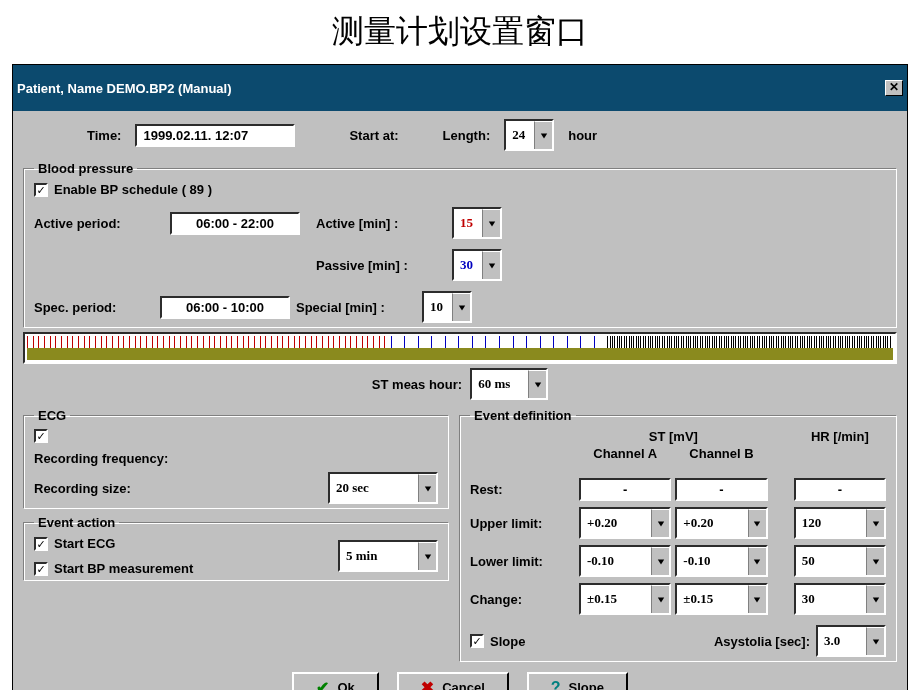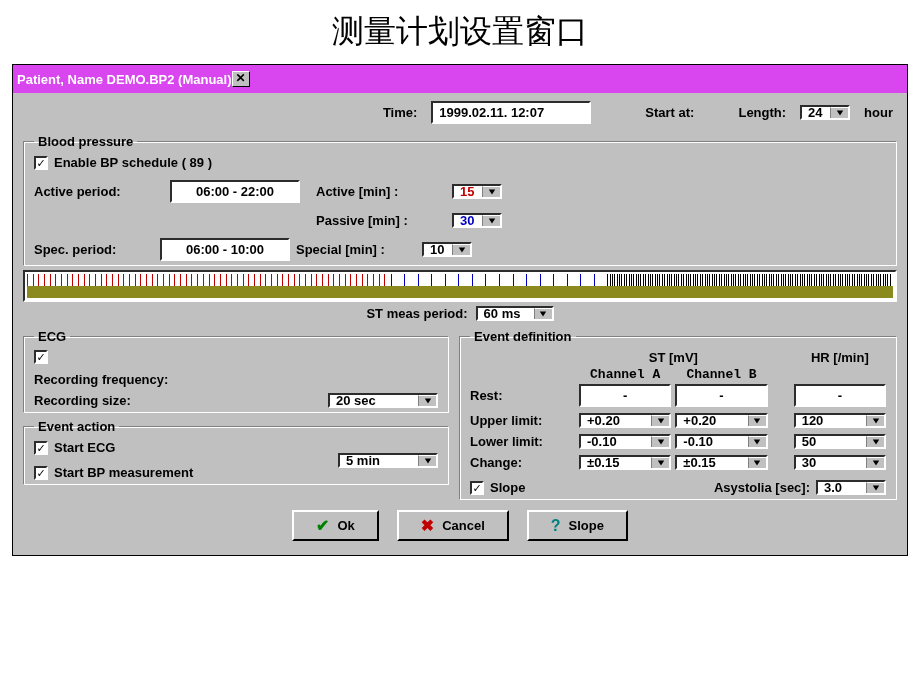--- a/index.html
+++ b/index.html
@@ -18,25 +18,26 @@
     font-size: 32px;
     padding: 10px 0;
     color: #000;
   }
   .win {
     margin: 0 12px 12px 12px;
     background: #c0c0c0;
     border: 1px solid #000;
   }
   .titlebar {
-    background: #d946ef;
+    background: #0c4a6e;
     color: #fff;
     font-weight: bold;
-    padding: 6px 4px;
+    padding: 15px 4px;
     display: flex;
+    justify-content: space-between;
     align-items: center;
   }
   .close-btn {
     width: 18px; height: 16px;
     background: #c0c0c0;
     border: 1px solid #000;
     border-top-color:#fff; border-left-color:#fff;
     text-align: center;
     line-height: 12px;
     font-size: 12px;
@@ -53,21 +54,22 @@
     padding:2px 6px;
     font-weight:bold;
     min-height:20px;
     display:inline-block;
   }
   .selbox {
     display:inline-flex; align-items:stretch;
     border:2px inset #fff;
     border-top-color:#808080; border-left-color:#808080;
     background:#fff;
-    height:15px;
+    height:32px;
+    font-family:Liberation Serif, serif;
   }
   .selbox .val { padding:2px 6px; font-weight:bold; min-width:28px; display:flex; align-items:center; }
   .selbox .arrow {
     width:18px;
     background:#c0c0c0;
     border-left:1px solid #808080;
     display:flex; align-items:center; justify-content:center;
     border-top:1px solid #fff;
   }
   .arrow svg { width:8px; height:8px; }
@@ -120,21 +122,21 @@
 <div class="chinese-title">测量计划设置窗口</div>
 
 <div class="win">
   <div class="titlebar">
     <span>Patient, Name DEMO.BP2 (Manual)</span>
     <span class="close-btn"><span>✕</span></span>
   </div>
 
   <div class="body-area">
 
-    <div class="row" style="gap:14px; padding:2px 6px 4px 6px;justify-content:flex-end;">
+    <div class="row" style="gap:14px; padding:2px 6px 4px 6px;">
       <span class="bold" style="margin-left:60px">Time:</span>
       <span class="fld" style="width:160px">1999.02.11. 12:07</span>
       <span class="bold" style="margin-left:40px">Start at:</span>
       <span class="bold" style="margin-left:30px">Length:</span>
       <span class="selbox">
         <span class="val">24</span>
         <span class="arrow">
             <svg viewBox="0 0 10 10">
               <polygon points="1,2 9,2 5,8" fill="#000"></polygon>
             </svg>
@@ -398,21 +400,21 @@
             <div class="tick" style="background: rgb(0, 0, 0); height: 100%;"></div>
             <div class="tick" style="background: rgb(0, 0, 0); height: 100%;"></div>
             <div class="tick" style="background: rgb(0, 0, 0); height: 100%;"></div>
             <div class="tick" style="background: rgb(0, 0, 0); height: 100%;"></div>
           </div>
         </div>
       <div class="band"></div>
     </div>
 
     <div class="row" style="justify-content:center; gap:8px; margin:4px 0 2px 0;">
-      <span class="bold">ST meas period:</span>
+      <span class="bold">ST meas hour:</span>
       <span class="selbox">
         <span class="val" style="min-width:56px">60 ms</span>
         <span class="arrow">
             <svg viewBox="0 0 10 10">
               <polygon points="1,2 9,2 5,8" fill="#000"></polygon>
             </svg>
           </span>
       </span>
     </div>
 
@@ -473,21 +475,21 @@
 
       <fieldset style="margin-top:6px;">
         <legend>Event definition</legend>
 
         <div class="subcols" style="margin-bottom:2px;">
           <span></span>
           <span class="hdr" style="grid-column:2 / span 2">ST [mV]</span>
           <span></span>
           <span class="hdr">HR [/min]</span>
         </div>
-        <div class="subcols" style="margin-bottom:2px;font-family:Liberation Mono, monospace;">
+        <div class="subcols" style="margin-bottom:17px;">
           <span></span>
           <span class="hdr">Channel A</span>
           <span class="hdr">Channel B</span>
           <span></span>
             <span></span>
         </div>
 
         <div class="subcols" style="row-gap:6px;">
           <span class="bold">Rest:</span>
           <span class="fld" style="text-align:center">-</span>

